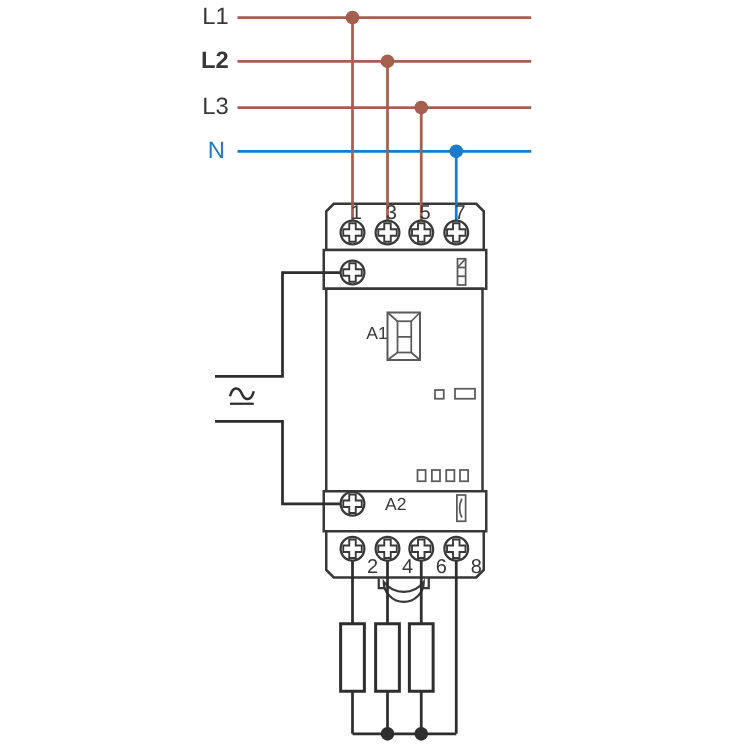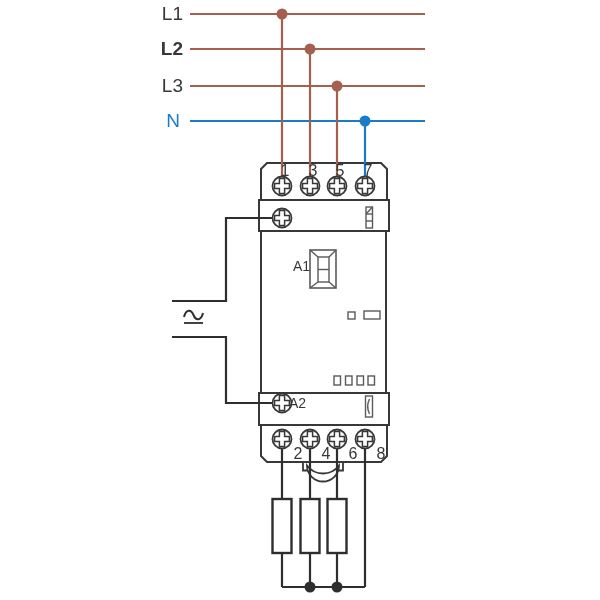--- a/index.html
+++ b/index.html
@@ -148,20 +148,20 @@
   <span class="label line-lbl" style="left:148px;top:39px;font-weight:bold;">L2</span>
   <span class="label line-lbl" style="left:148px;top:76px;">L3</span>
   <span class="label line-lbl neutral-text" style="left:145px;top:111px;">N</span>
 
   <span class="label t-num" style="left:277px;top:164px;">1</span>
   <span class="label t-num" style="left:305px;top:164px;">3</span>
   <span class="label t-num" style="left:332px;top:164px;">5</span>
   <span class="label t-num" style="left:360px;top:164px;">7</span>
 
   <span class="label coil-lbl" style="left:293px;top:211px;margin-top:48px;">A1</span>
-  <span class="label coil-lbl" style="left:289px;top:396px;">A2</span>
+  <span class="label coil-lbl" style="left:308px;top:396px;">A2</span>
 
   <span class="label t-num" style="left:290px;top:447px;">2</span>
   <span class="label t-num" style="left:318px;top:447px;">4</span>
   <span class="label t-num" style="left:345px;top:447px;">6</span>
   <span class="label t-num" style="left:373px;top:447px;">8</span>
 
 </div>
 
 </body></html>

